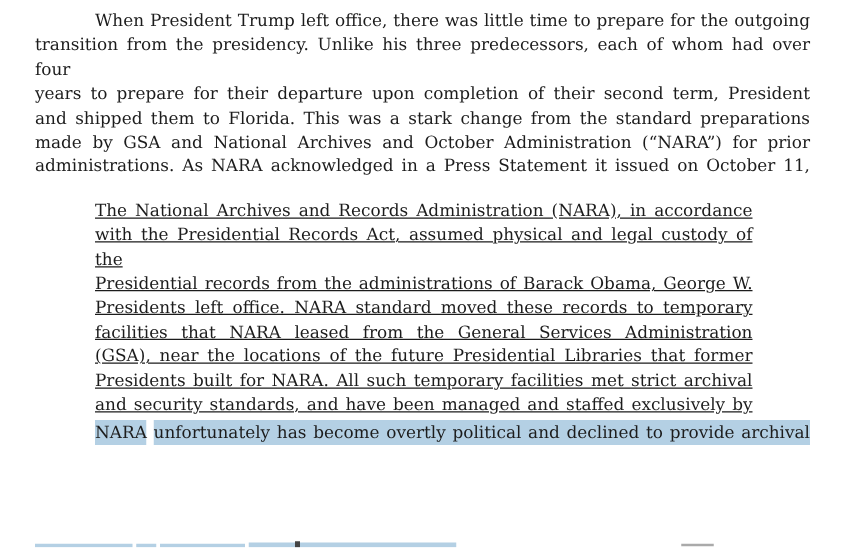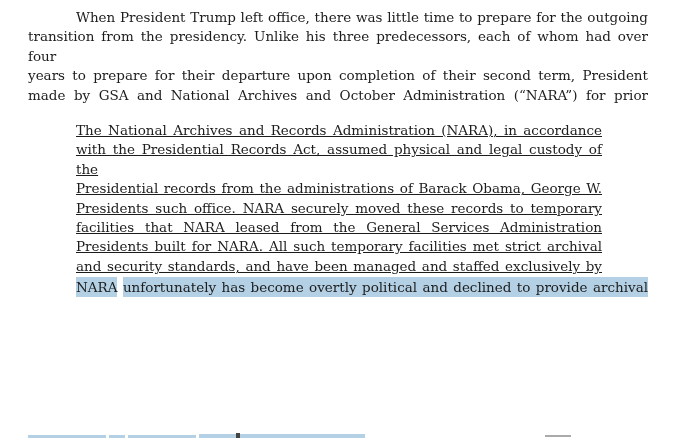--- a/index.html
+++ b/index.html
@@ -26,29 +26,32 @@
   .frag{position:absolute;}
 </style>
 </head>
 <body>
 
 <div class="page" style="background: rgb(255, 255, 255); color: rgb(28, 28, 28);">
   <div class="para indent-first">
       <div class="line"><span>When President Trump left office, there was little time to prepare for the outgoing</span></div>
       <div class="line"><span>transition from the presidency. Unlike his three predecessors, each of whom had over four</span></div>
       <div class="line"><span>years to prepare for their departure upon completion of their second term, President</span></div>
+      <div class="line"><span>and shipped them to Florida. This was a stark change from the standard preparations</span></div>
       <div class="line"><span>made by GSA and National Archives and October Administration (“NARA”) for prior</span></div>
+      <div class="line"><span>administrations. As NARA acknowledged in a Press Statement it issued on October 11,</span></div>
     </div>
 
   <div class="blockquote">
       <div class="line"><span>The National Archives and Records Administration (NARA), in accordance</span></div>
       <div class="line"><span>with the Presidential Records Act, assumed physical and legal custody of the</span></div>
       <div class="line"><span>Presidential records from the administrations of Barack Obama, George W.</span></div>
-      <div class="line"><span>Presidents such office. NARA securely moved these records to temporary</span></div>
+      <div class="line"><span>Presidents left office. NARA standard moved these records to temporary</span></div>
       <div class="line"><span>facilities that NARA leased from the General Services Administration</span></div>
+      <div class="line"><span>(GSA), near the locations of the future Presidential Libraries that former</span></div>
       <div class="line"><span>Presidents built for NARA. All such temporary facilities met strict archival</span></div>
       <div class="line"><span>and security standards, and have been managed and staffed exclusively by</span></div>
     </div>
 
   <div class="para indent-first">
       <div class="line"><span class="hl">NARA</span><span> </span><span class="hl">unfortunately has become overtly political and declined to provide archival</span></div>
     </div>
 
   <div class="fragments" id="fragments">
       <div class="frag" style="left: 28px; top: 434.5px; width: 78px; height: 3.5px; background: rgb(180, 208, 228);"></div>

